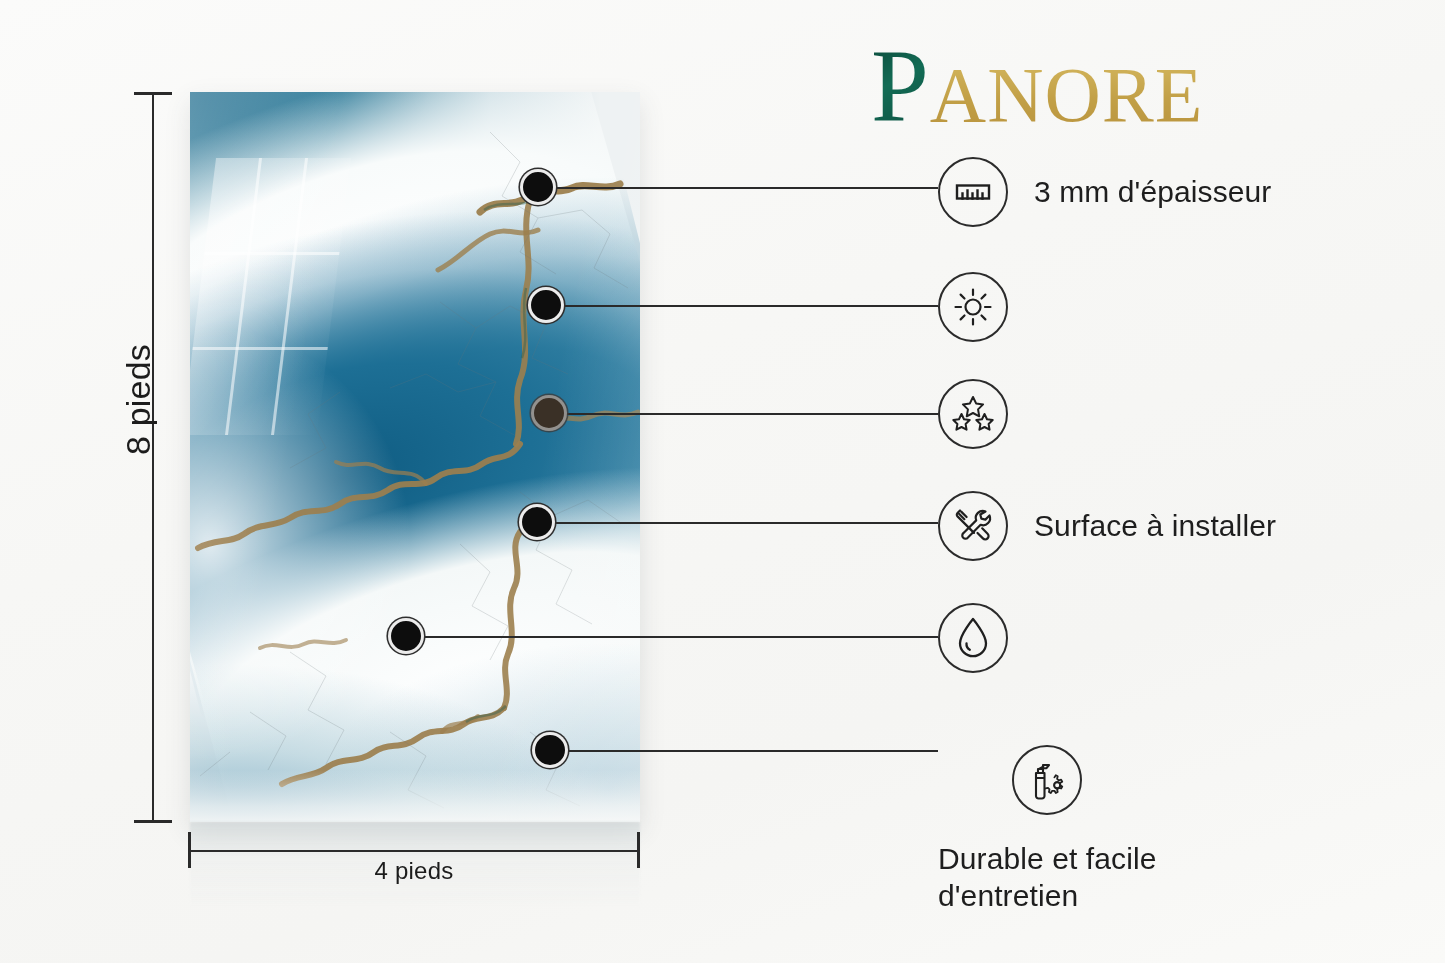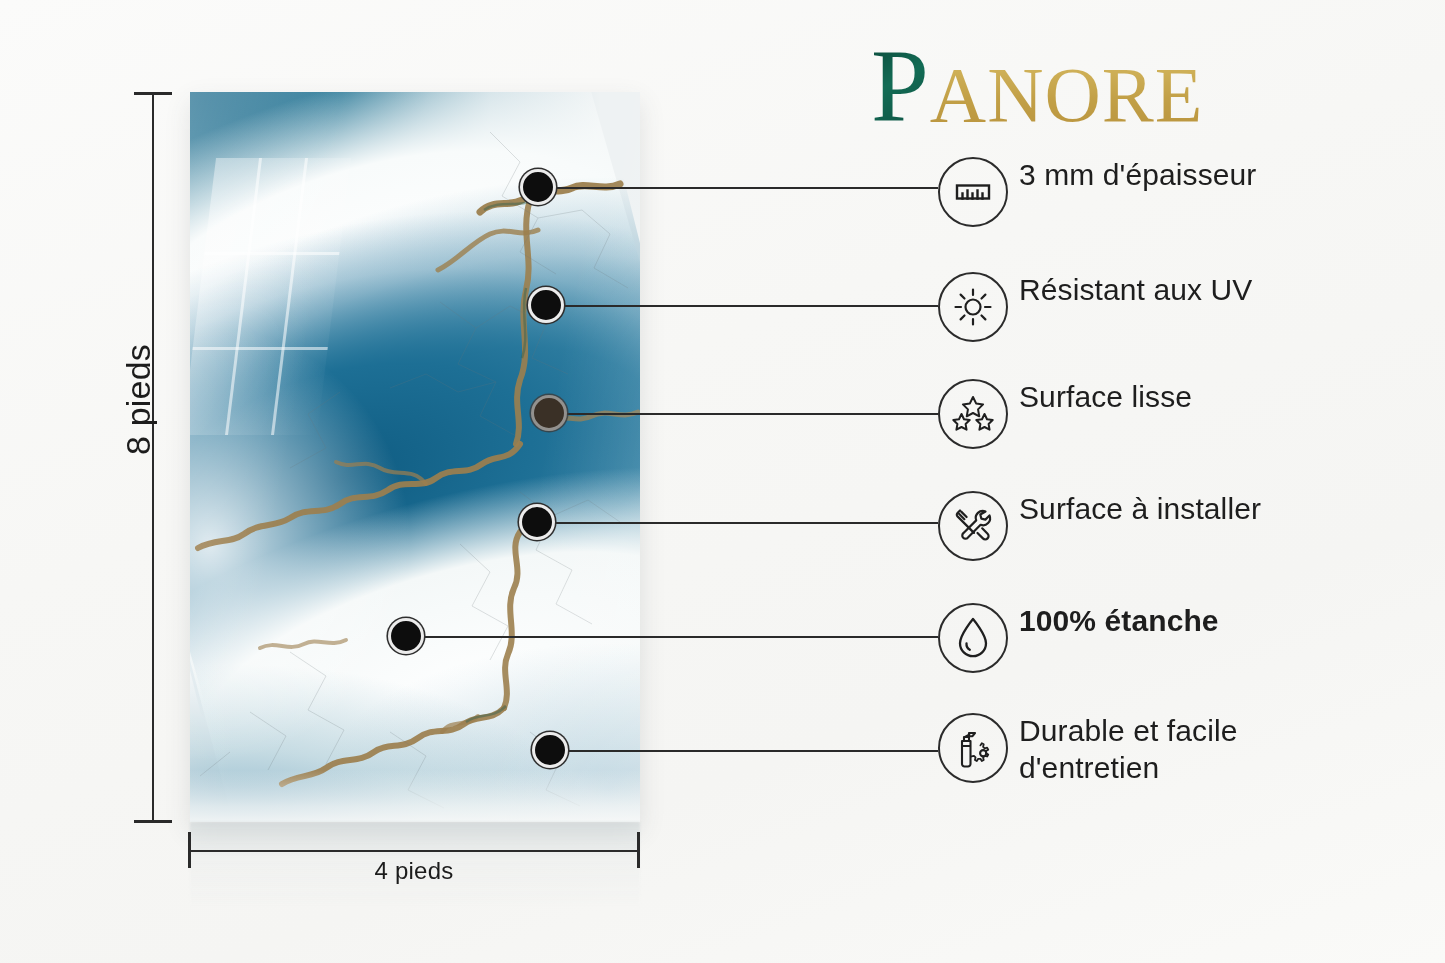--- a/index.html
+++ b/index.html
@@ -201,21 +201,22 @@
     -webkit-background-clip: text;
     background-clip: text;
     -webkit-text-fill-color: transparent;
   }
 
   
   .feature {
     position: absolute;
     left: 938px;
     display: flex;
-    gap: 11px;
+    align-items: center;
+    gap: 26px;
   }
   .feature-icon {
     width: 66px;
     height: 66px;
     border-radius: 50%;
     border: 2px solid #2b2b2b;
     display: flex;
     align-items: center;
     justify-content: center;
     flex: 0 0 auto;
@@ -365,53 +366,50 @@
         <div class="feature-label">3 mm d'épaisseur</div>
       </div>
       <div class="feature" style="top: 272px;">
         <div class="feature-icon">
           <svg width="42" height="42" viewBox="0 0 42 42" fill="none" stroke="#1f1f1f" stroke-width="2.2" stroke-linecap="round">
       <circle cx="21" cy="21" r="7.5"></circle>
       <path d="M21 3.5 v5.5 M21 33 v5.5 M3.5 21 h5.5 M33 21 h5.5
                M8.6 8.6 l3.9 3.9 M29.5 29.5 l3.9 3.9 M33.4 8.6 l-3.9 3.9 M12.5 29.5 l-3.9 3.9"></path>
     </svg>
         </div>
-        <div class="feature-label">Résistant aux UV</div>
       </div>
       <div class="feature" style="top: 379px;">
         <div class="feature-icon">
           <svg width="44" height="40" viewBox="0 0 44 40" fill="none" stroke="#1f1f1f" stroke-width="2" stroke-linejoin="round">
       <path d="M22 3 l3.1 6.4 7 1 -5.05 4.95 1.2 6.95 -6.25 -3.3 -6.25 3.3 1.2 -6.95 -5.05 -4.95 7 -1 z"></path>
       <path d="M10.5 20 l2.5 5.2 5.7 .8 -4.1 4.05 .97 5.65 -5.07 -2.7 -5.07 2.7 .97 -5.65 -4.1 -4.05 5.7 -.8 z"></path>
       <path d="M33.5 20 l2.5 5.2 5.7 .8 -4.1 4.05 .97 5.65 -5.07 -2.7 -5.07 2.7 .97 -5.65 -4.1 -4.05 5.7 -.8 z"></path>
     </svg>
         </div>
-        <div class="feature-label">Surface lisse</div>
       </div>
       <div class="feature" style="top: 491px;">
         <div class="feature-icon">
           <svg width="42" height="42" viewBox="0 0 42 42" fill="none" stroke="#1f1f1f" stroke-width="2.2" stroke-linecap="round" stroke-linejoin="round">
       <path d="M33.5 6.5 a7 7 0 0 0 -9.3 8.9 l-12.4 12.4 a3.2 3.2 0 1 0 4.4 4.4 l12.4 -12.4 a7 7 0 0 0 8.9 -9.3 l-4.1 4.1 -4.1 -1 -1 -4.1 z"></path>
       <path d="M9.2 6.6 l5.4 5.4 M7 8.8 l5.4 5.4"></path>
       <path d="M8 5.5 l-2.5 2.5 a2.4 2.4 0 0 0 0 3.4 l16.5 16.5"></path>
       <path d="M25.5 28 l5.4 5.4 a3.3 3.3 0 0 0 4.7 -4.7 l-5.4 -5.4"></path>
     </svg>
         </div>
         <div class="feature-label">Surface à installer</div>
       </div>
       <div class="feature" style="top: 603px;">
         <div class="feature-icon">
           <svg width="34" height="44" viewBox="0 0 34 44" fill="none" stroke="#1f1f1f" stroke-width="2.3" stroke-linecap="round" stroke-linejoin="round">
       <path d="M17 3 C17 3 4 18.5 4 27.2 A13 13 0 0 0 30 27.2 C30 18.5 17 3 17 3 z"></path>
       <path d="M10.5 27.5 a6.5 6.5 0 0 0 3.3 6.2"></path>
     </svg>
         </div>
-        <div class="feature-label bold">100% étanche</div>
-      </div>
-      <div class="feature" style="top: 713px;">
+      </div>
+      <div class="feature" style="top: 745px; flex-direction: column;">
         <div class="feature-icon">
           <svg width="44" height="44" viewBox="0 0 44 44" fill="none" stroke="#1f1f1f" stroke-width="2.1" stroke-linecap="round" stroke-linejoin="round">
       <path d="M11 15 h8.5 v23 a2.5 2.5 0 0 1 -2.5 2.5 h-3.5 a2.5 2.5 0 0 1 -2.5 -2.5 z"></path>
       <path d="M13 15 v-4 h5 v4"></path>
       <path d="M18 7 h6 l-2.5 3.2 h-3.5 z"></path>
       <path d="M18.2 8.6 l-4.2 2.4"></path>
       <path d="M11.5 20 h7.5"></path>
       <path d="M32.3 20.3 l1.6 -2.6 2.2 1.3 -0.7 2.9 1.8 1.8 2.9 -0.7 1.3 2.2 -2.6 1.6 0 2.6 2.6 1.6 -1.3 2.2 -2.9 -0.7 -1.8 1.8 0.7 2.9 -2.2 1.3 -1.6 -2.6 -2.6 0 -1.6 2.6 -2.2 -1.3 0.7 -2.9 -1.8 -1.8 -2.9 0.7" transform="translate(-3.5,-1.5) scale(0.86) translate(6,4)"></path>
       <circle cx="32.2" cy="27.2" r="3.1"></circle>
     </svg>

